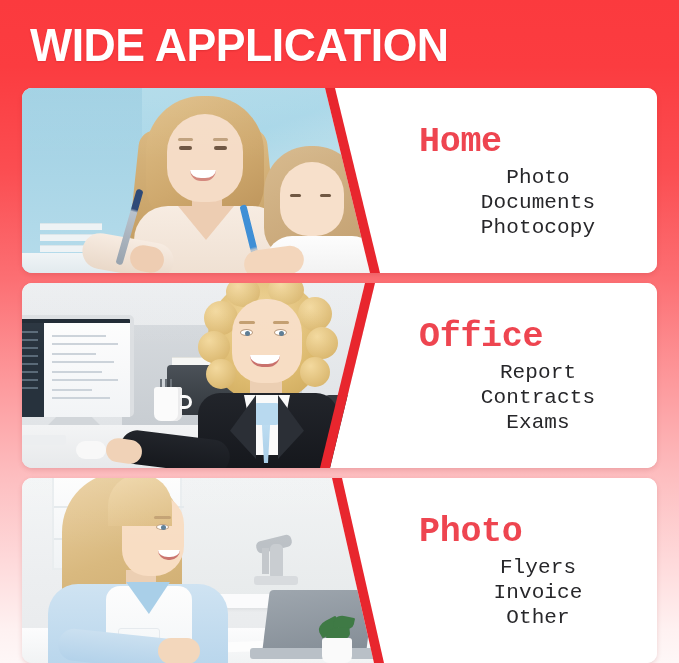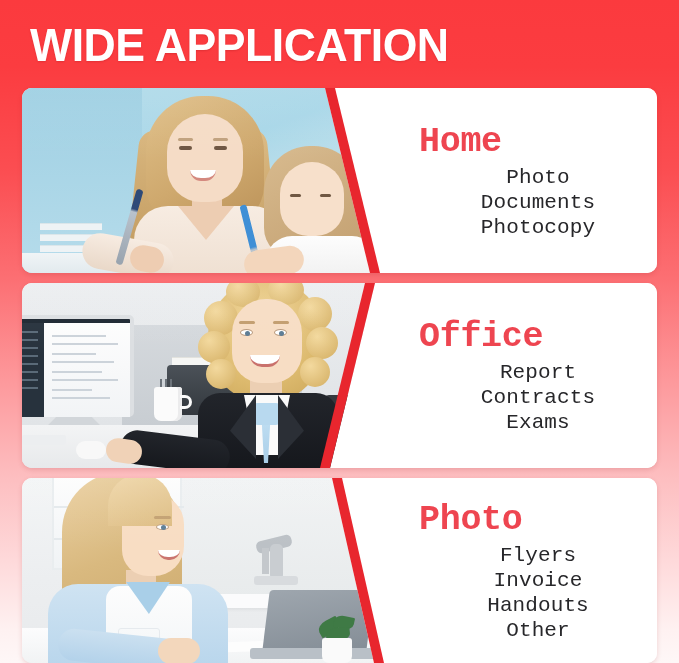--- a/index.html
+++ b/index.html
@@ -532,19 +532,18 @@
     <svg class="slash" viewBox="0 0 635 185" preserveAspectRatio="none">
       <polygon points="310,0 635,0 635,185 352,185" fill="#ffffff"></polygon>
       <polygon points="310,0 320,0 362,185 352,185" fill="#e8262e"></polygon>
     </svg>
 
     <div class="textpane">
       <div class="card-heading">Photo</div>
       <ul class="card-list">
         <li>Flyers</li>
         <li>Invoice</li>
-        <li>Handouts</li>
         <li>Other</li>
       </ul>
     </div>
   </div>
 
 </div>
 
 </body></html>

